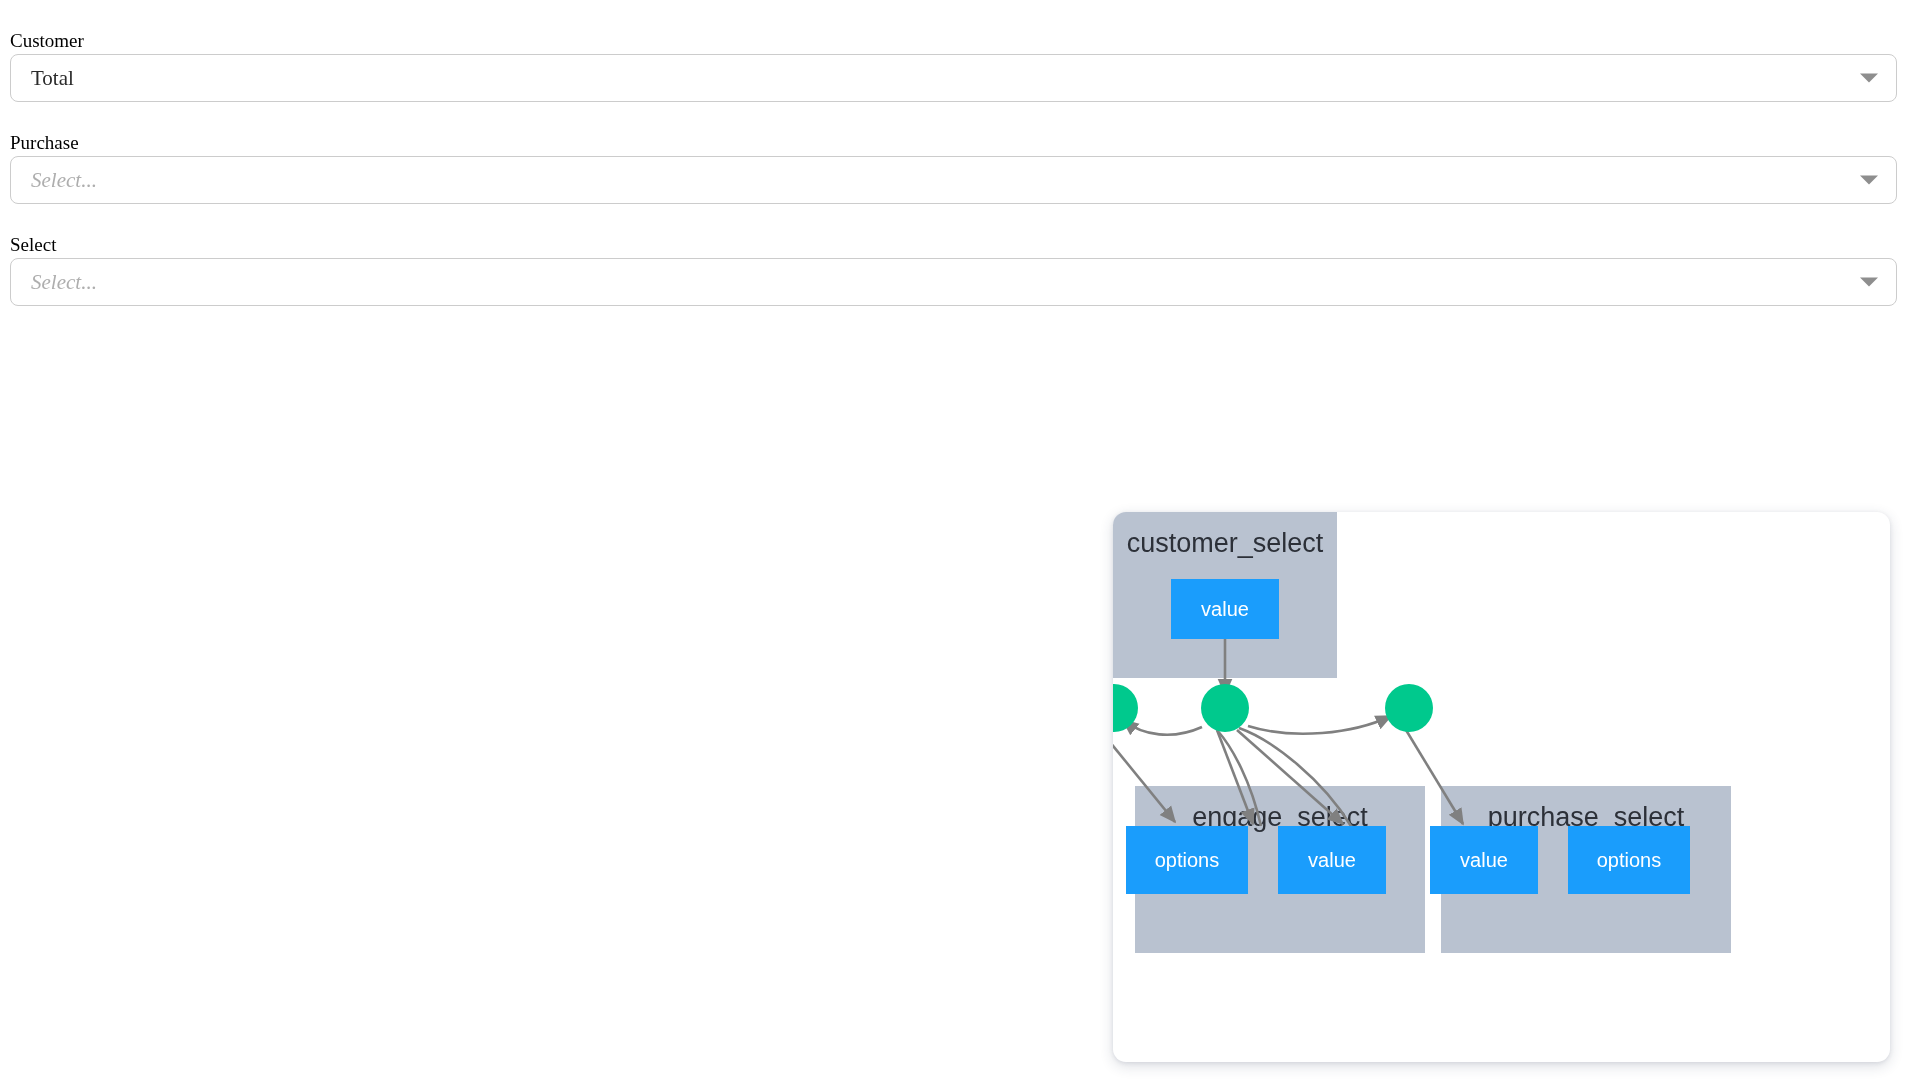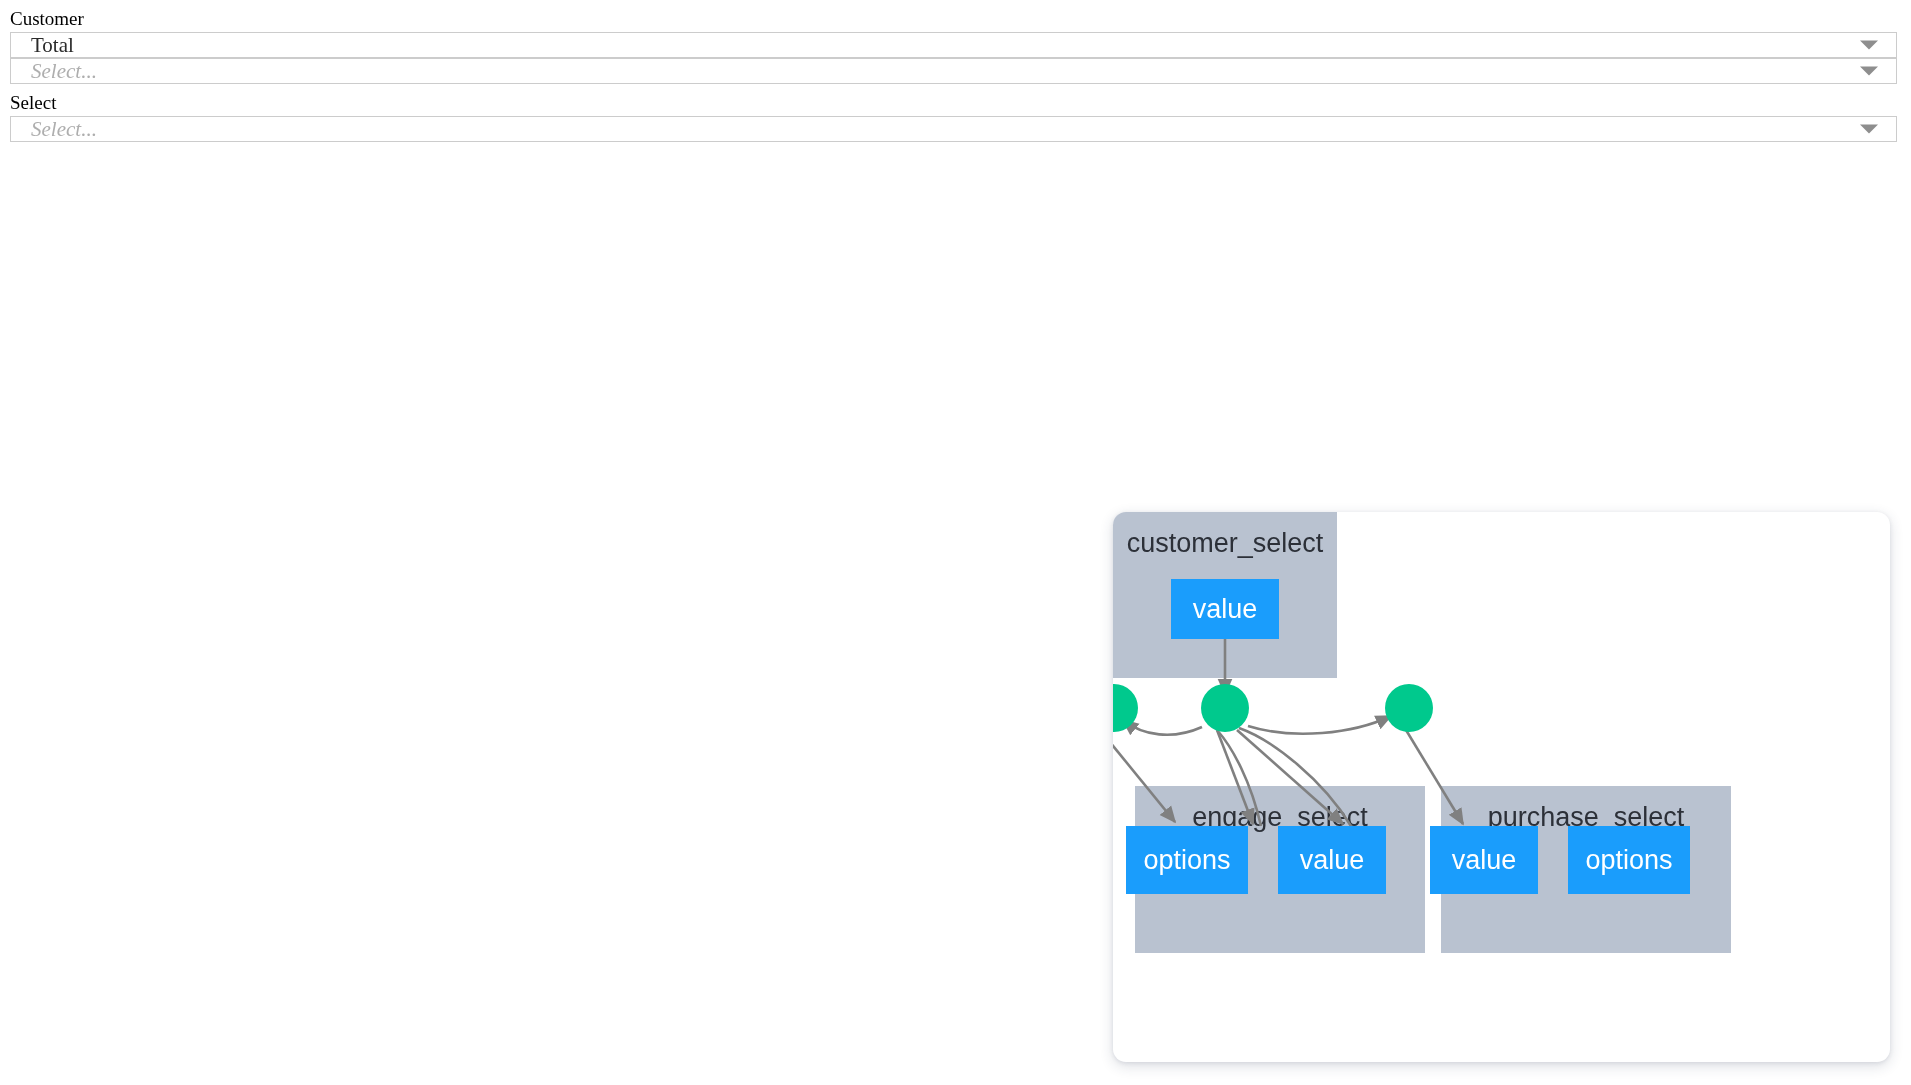--- a/index.html
+++ b/index.html
@@ -23,27 +23,28 @@
     top: 0;
     width: 1911px;
   }
   .field-label {
     font-family: "Liberation Serif", "DejaVu Serif", serif;
     font-size: 19px;
     line-height: 23px;
     color: #000000;
     padding: 7px 0 2px 10px;
     user-select: none;
+    margin-top: 22px;
   }
   .select-control {
     position: relative;
     margin: 0 14px 0 10px;
-    height: 26px;
+    height: 48px;
     border: 1px solid #cccccc;
-    border-radius: 0;
+    border-radius: 8px;
     background: #ffffff;
     box-sizing: border-box;
     display: flex;
     align-items: center;
     cursor: default;
   }
   .select-value {
     font-family: "Liberation Serif", "DejaVu Serif", serif;
     font-size: 21px;
     color: #2b2b2b;
@@ -113,21 +114,21 @@
   #cluster-engage   { left: 22px;  top: 274px; width: 290px; height: 167px; }
   #cluster-purchase { left: 328px; top: 274px; width: 290px; height: 167px; }
 
   .node-box {
     position: absolute;
     background: #1a9dfc;
     display: flex;
     align-items: center;
     justify-content: center;
     font-family: "Liberation Sans", "DejaVu Sans", sans-serif;
-    font-size: 27px;
+    font-size: 20px;
     color: #ffffff;
     user-select: none;
     cursor: pointer;
   }
   .node-circle {
     position: absolute;
     background: #00c98d;
     border-radius: 50%;
     cursor: pointer;
   }
@@ -139,20 +140,21 @@
 
   <div>
     <div class="field-label">Customer</div>
     <div class="select-control">
       <span class="select-value">Total</span>
       <span class="select-arrow"></span>
     </div>
   </div>
 
   <div>
+    <div class="field-label">Purchase</div>
     <div class="select-control">
       <span class="select-value placeholder">Select...</span>
       <span class="select-arrow"></span>
     </div>
   </div>
 
   <div>
     <div class="field-label">Select</div>
     <div class="select-control">
       <span class="select-value placeholder">Select...</span>

